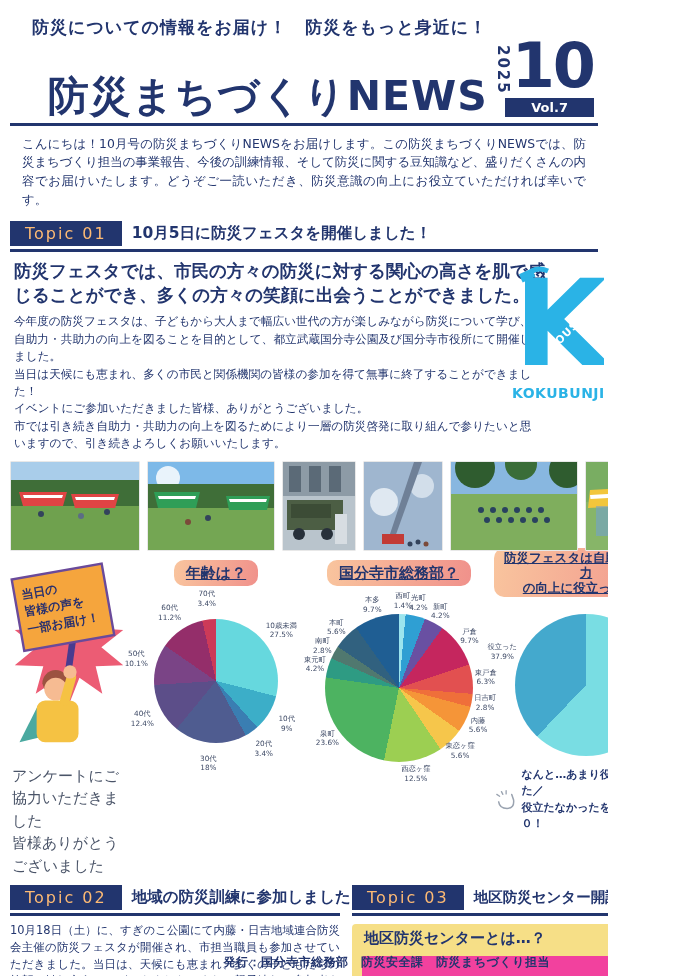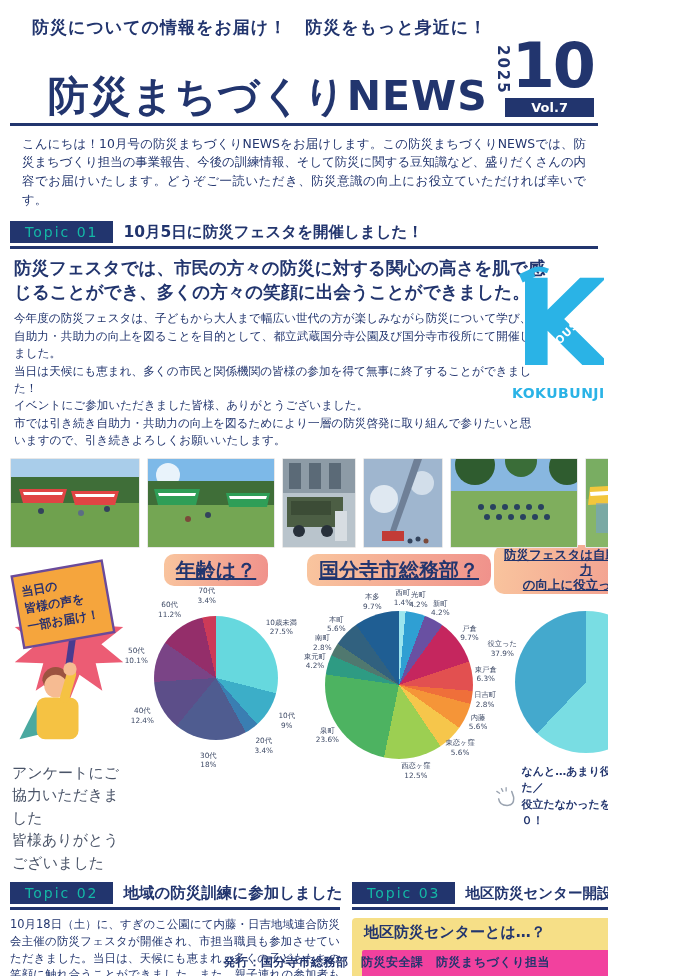--- a/index.html
+++ b/index.html
@@ -11,42 +11,42 @@
   .main-title{font-size:41px;font-weight:bold;color:#22356e;letter-spacing:1px;line-height:1;}
   .issue-badge{display:flex;flex-direction:column;align-items:flex-end;}
   .issue-top{display:flex;align-items:flex-start;}
   .issue-year{writing-mode:vertical-rl;text-orientation:sideways;font-size:15px;font-weight:bold;color:#22356e;letter-spacing:2px;margin-top:4px;}
   .issue-month{font-size:62px;font-weight:bold;color:#22356e;line-height:0.82;letter-spacing:-2px;}
   .issue-vol{background:#22356e;color:#fff;font-size:13px;font-weight:bold;padding:2px 26px;margin-top:3px;}
   .hr-navy{height:3px;background:#22356e;margin-top:6px;}
   .intro{margin:9px 12px 0 12px;font-size:12.4px;line-height:1.5;text-align:justify;}
   
   .topic-bar{display:flex;align-items:center;gap:10px;border-bottom:3px solid #22356e;padding-bottom:3px;}
-  .topic-badge{background:#22356e;color:#14b8a6;font-size:14px;padding:3px 15px;letter-spacing:2px;white-space:nowrap;}
+  .topic-badge{background:#22356e;color:#fdba74;font-size:16px;padding:3px 15px;letter-spacing:2px;white-space:nowrap;}
   .topic-title{font-size:15.5px;font-weight:bold;color:#22356e;white-space:nowrap;}
   .t1{margin-top:12px;}
   .topic1-sec{position:relative;}
   .headline{margin:8px 2px 0 4px;font-size:17.5px;font-weight:bold;line-height:1.35;width:92%;}
   .t1-body{margin:6px 2px 0 4px;font-size:11.6px;line-height:1.5;width:88%;white-space:pre-line;text-align:justify;}
   .mascot{position:absolute;right:-6px;top:40px;width:92px;text-align:center;}
   .mascot-name{font-size:14px;font-weight:bold;color:#2ab3e6;letter-spacing:0.5px;margin-top:-8px;}
   
   .photo-row{display:flex;gap:7px;margin-top:8px;height:88px;}
   .ph{position:relative;overflow:hidden;border:1px solid #e8e8e8;border-radius:1px;flex-shrink:0;height:100%;}
   .ph svg{display:block;width:100%;height:100%;}
   
   .charts-row{display:flex;margin-top:4px;align-items:flex-start;}
   .voice{width:118px;flex-shrink:0;position:relative;}
   .voice-sign-text{position:absolute;top:26px;left:14px;width:90px;transform:rotate(-10deg);
       font-size:12px;font-weight:bold;color:#28306e;white-space:pre-line;line-height:1.45;}
   .voice-caption{font-size:15px;color:#4a5468;line-height:1.5;white-space:pre-line;margin:12px 0 0 2px;}
   .chart{display:flex;flex-direction:column;align-items:center;}
   .ctitle{height:40px;display:flex;align-items:center;justify-content:center;text-decoration:underline;}
   .hl{display:inline-block;background:linear-gradient(100deg,#f9c59e,#f0918b);border-radius:10px;
-      padding:4px 12px;font-weight:bold;color:#22356e;font-size:20px;line-height:1.2;white-space:pre-line;text-align:center;}
+      padding:4px 12px;font-weight:bold;color:#22356e;font-size:15px;line-height:1.2;white-space:pre-line;text-align:center;}
   .hl.small{font-size:12.5px;padding:2px 8px;}
   .pwrap{position:relative;}
   .pie{position:absolute;border-radius:50%;left:50%;top:50%;transform:translate(-50%,-50%);}
   .plabel{position:absolute;transform:translate(-50%,-50%);font-size:7.3px;line-height:1.3;
       text-align:center;color:#3e4a66;white-space:nowrap;}
   .chart-note{display:flex;align-items:center;gap:5px;margin-top:-10px;}
   .chart-note-text{font-size:11px;font-weight:bold;color:#22356e;white-space:pre-line;line-height:1.5;}
   
   .cols{display:flex;gap:12px;margin-top:8px;}
   .col-l{width:330px;flex-shrink:0;}

